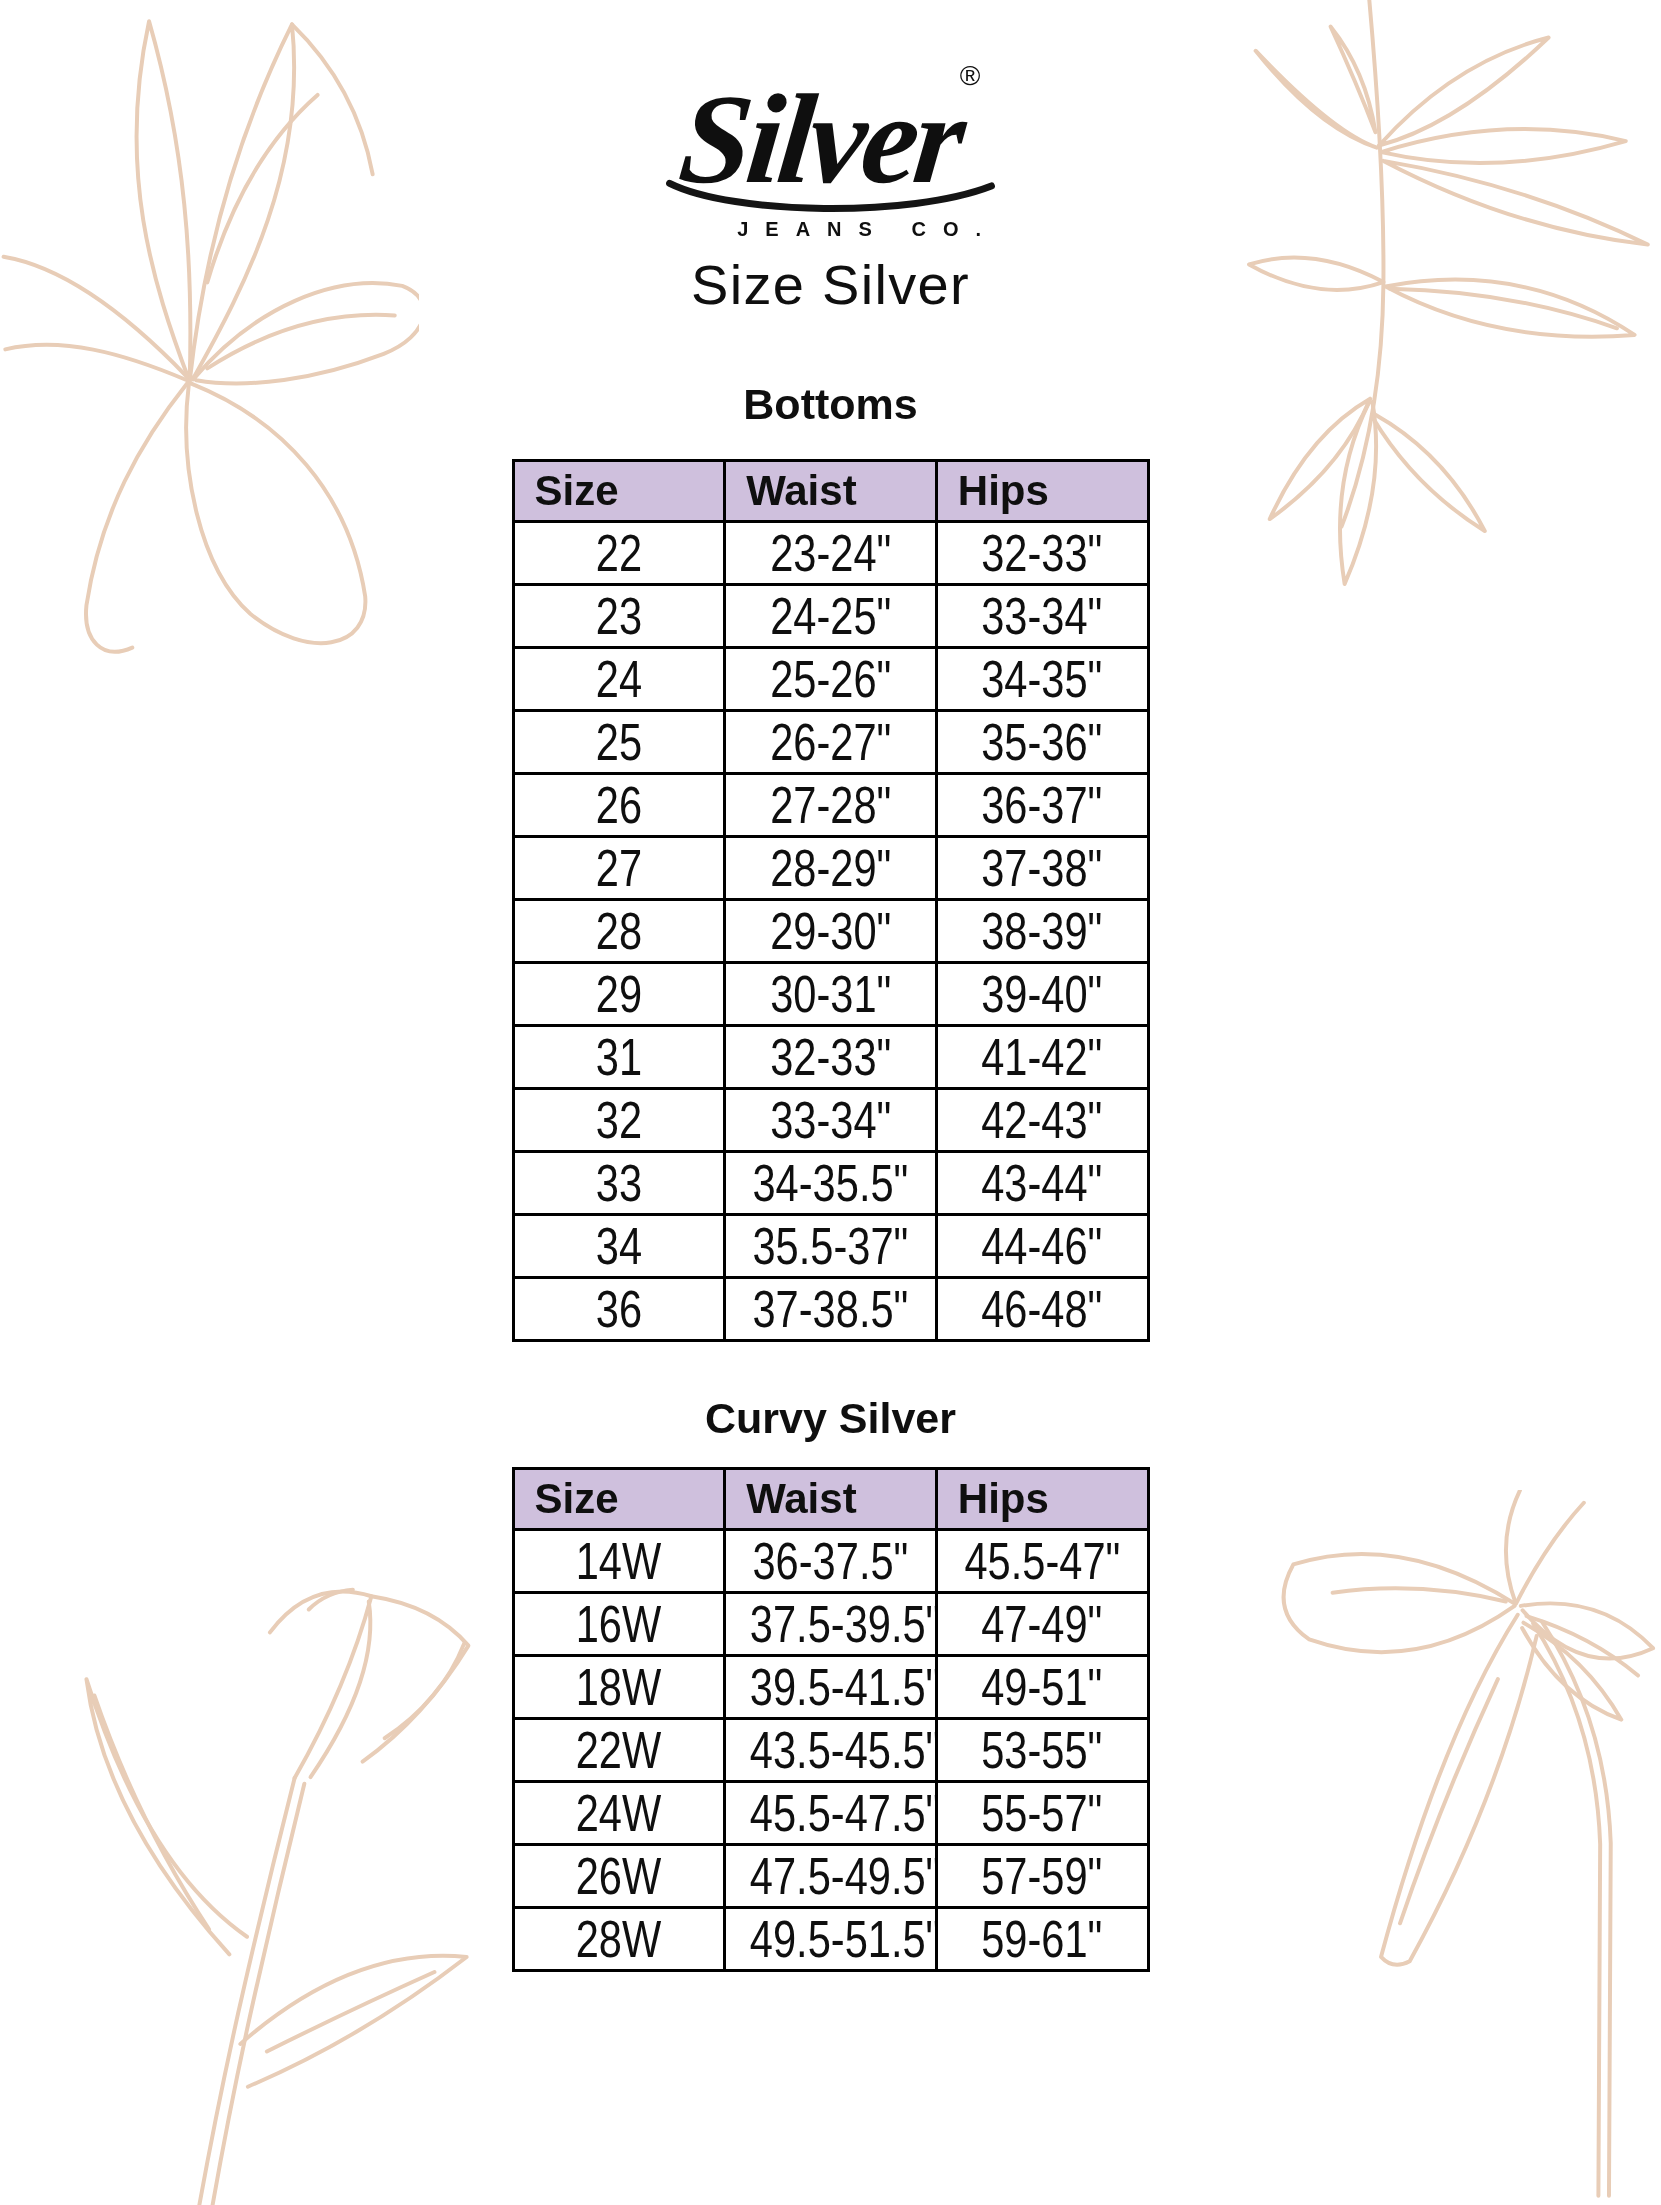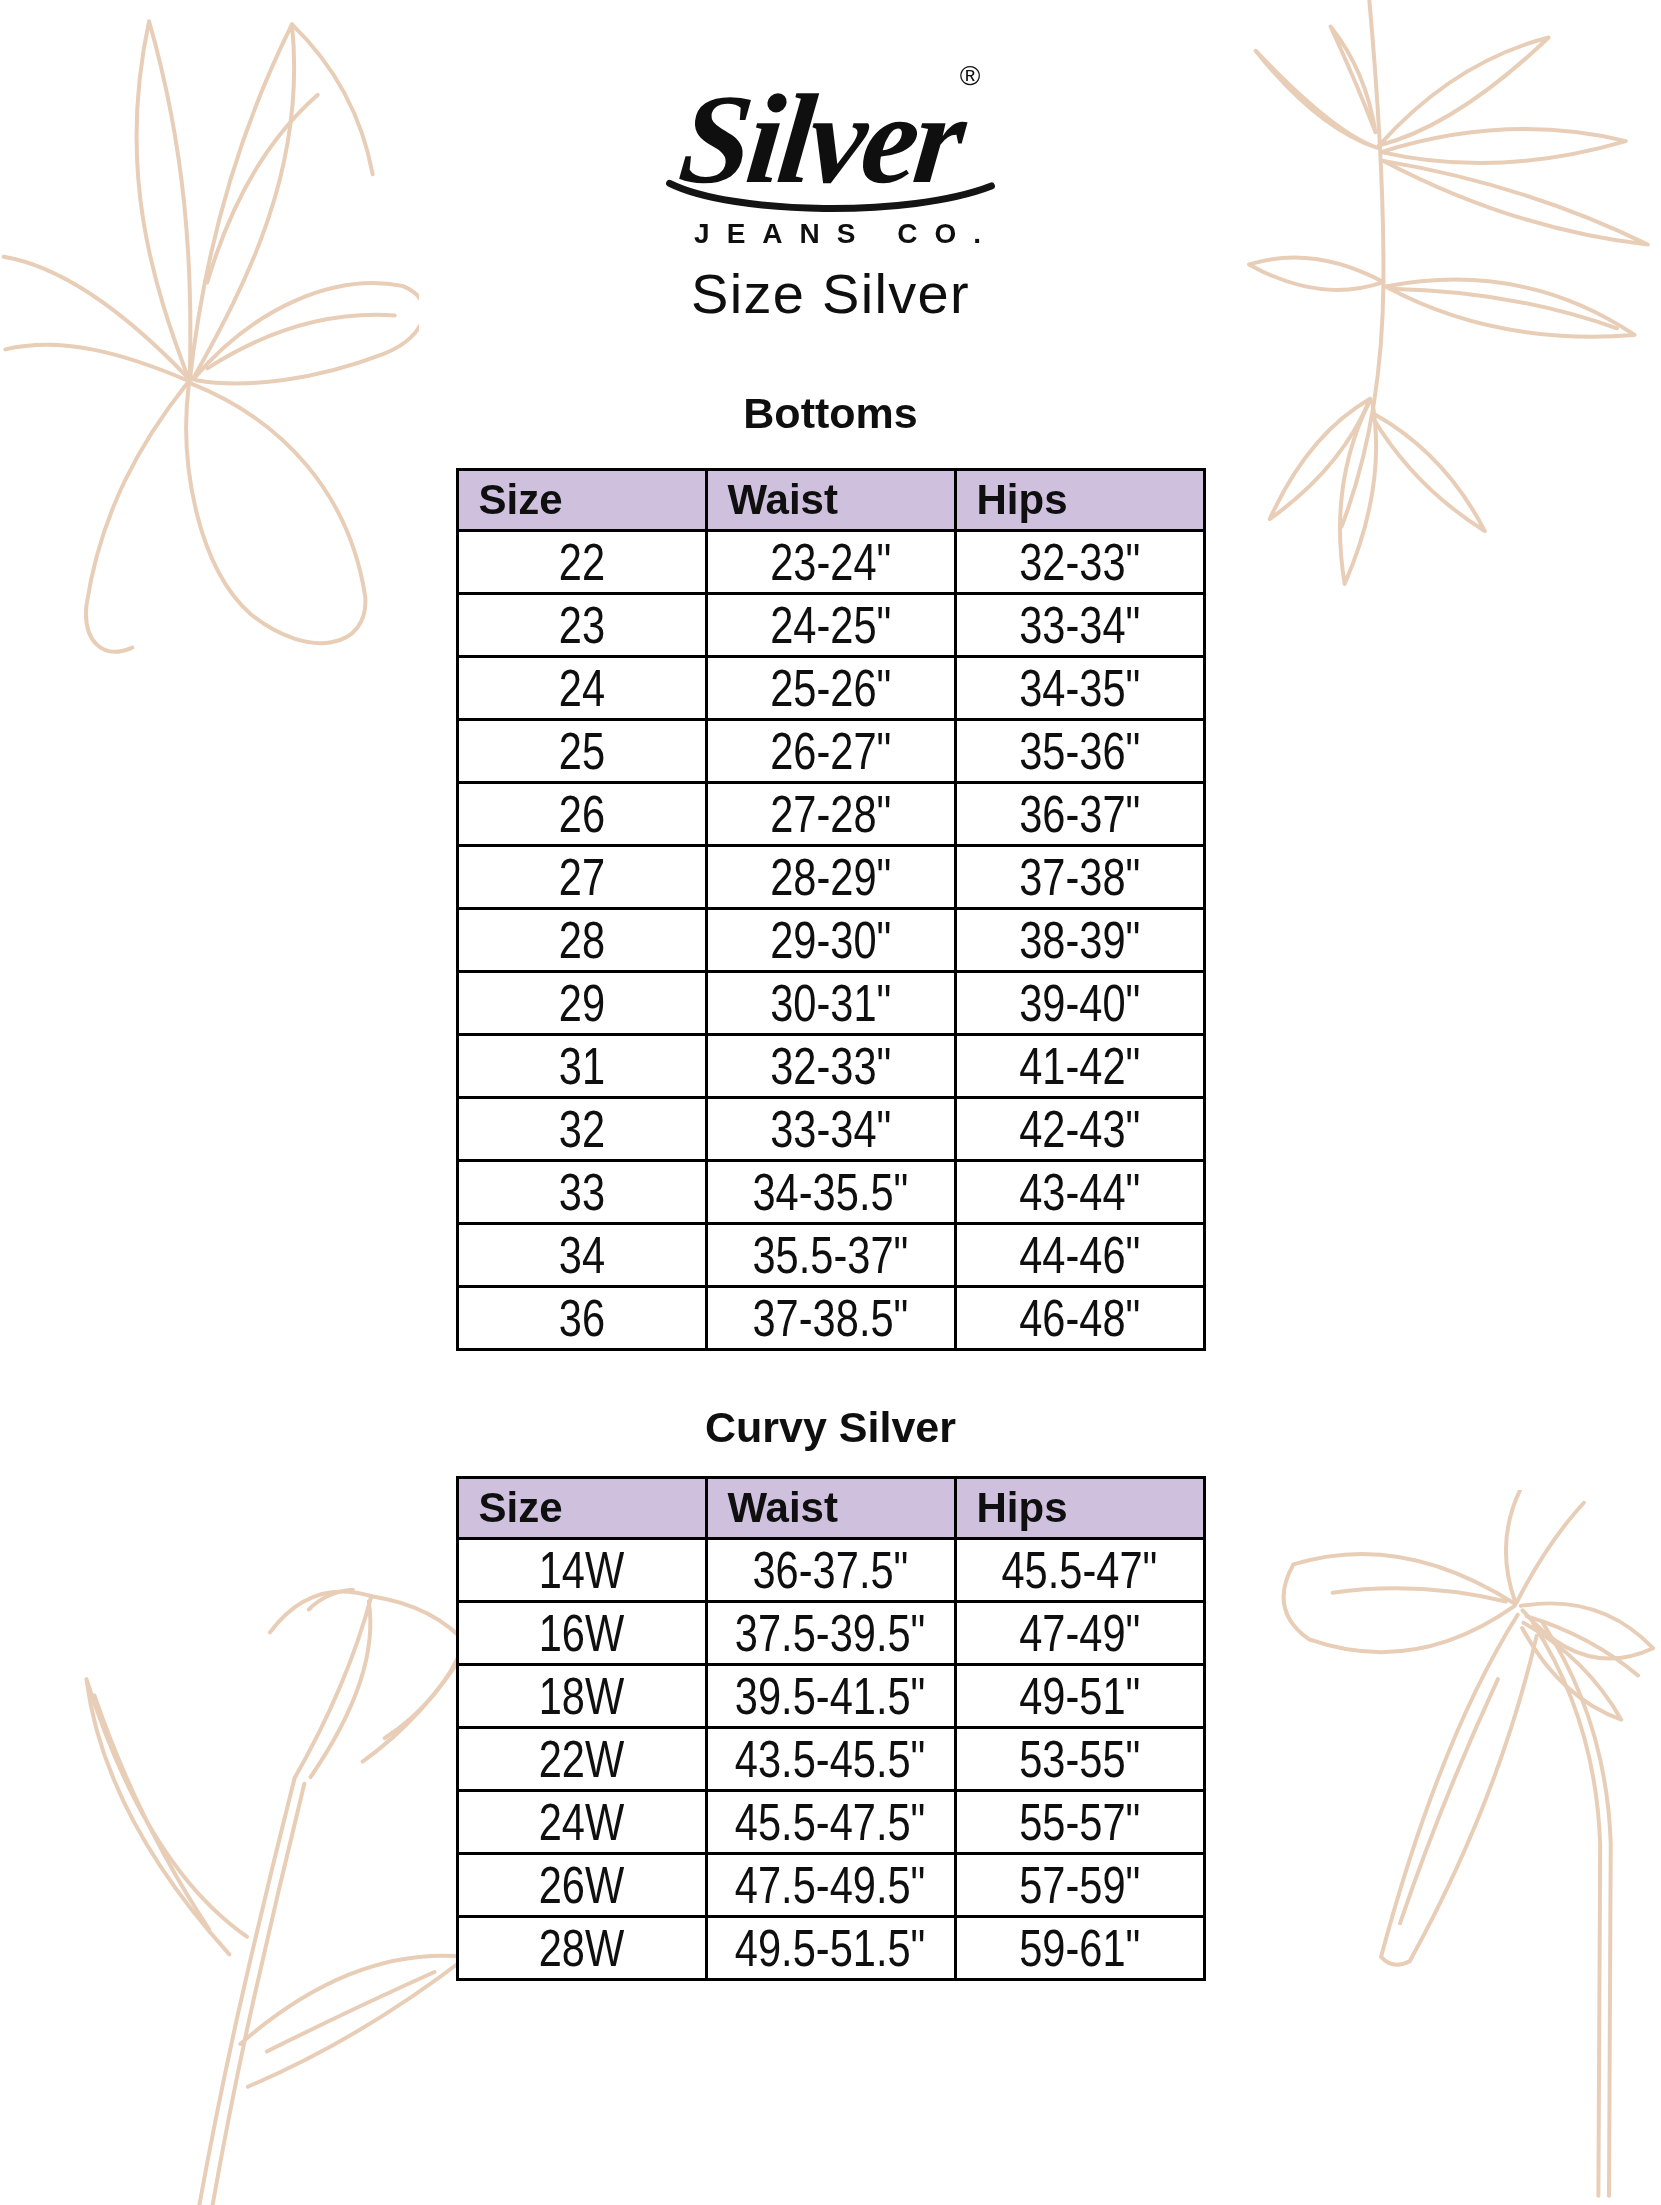--- a/index.html
+++ b/index.html
@@ -30,35 +30,35 @@
   .logo{display:inline-block;text-align:center;}
   .logo-script-row{white-space:nowrap;line-height:1;}
   .logo-script{
     font-family:"Liberation Serif",serif;font-style:italic;font-weight:700;
     font-size:128px;letter-spacing:-4.4px;display:inline-block;transform:skewX(-6deg);
   }
   .reg{font-size:28px;vertical-align:97px;font-family:"Liberation Sans",sans-serif;font-style:normal;font-weight:400;}
   .swash{display:block;margin:-25.6px auto 0 auto;}
   .swash path{fill:none;stroke:#141414;stroke-width:16;stroke-linecap:round;}
   .logo-sub{
-    font-size:28px;font-weight:700;letter-spacing:17px;
+    font-size:20px;font-weight:700;letter-spacing:17px;
     text-align:right;margin-top:0.9px;padding-right:0px;white-space:nowrap;
   }
   .page-title{
     font-size:56px;font-weight:400;letter-spacing:1.3px;line-height:1.1;
     margin:12.3px 0 0 0;
   }
   .section-title{
     font-size:43px;font-weight:700;line-height:1.1;
     margin:66px 0 31px 0;
   }
   .section-title.curvy{margin-top:53px;margin-bottom:24px;}
   table.size-table{
     border-collapse:collapse;table-layout:fixed;
-    width:750px;
+    width:638px;
   }
   table.size-table th, table.size-table td{
     border:3.5px solid var(--border);
     width:33.33%;
     overflow:hidden;
   }
   table.size-table th{
     background:var(--header-bg);
     height:58px;
     text-align:left;vertical-align:middle;

